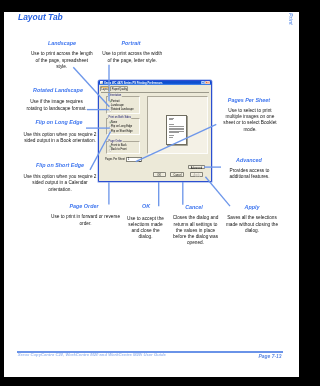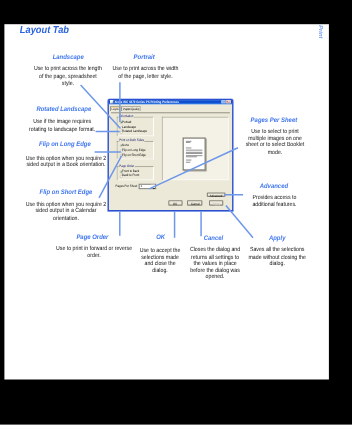--- a/index.html
+++ b/index.html
@@ -1,19 +1,19 @@
 <!DOCTYPE html>
 <html><head>
 <meta charset="utf-8">
 <style>
   html,body{margin:0;padding:0;}
   body{width:300px;height:386px;background:#000;overflow:hidden;
        font-family:"Liberation Sans",sans-serif;
        -webkit-font-smoothing:antialiased;}
-  #page{position:absolute;left:4px;top:22px;width:295px;height:323px;background:#fff;overflow:hidden;}
+  #page{position:absolute;left:4px;top:12px;width:295px;height:365px;background:#fff;overflow:hidden;}
 
   
   .ttl{position:absolute;left:14.0px;top:-0.2px;font-size:9.2px;font-weight:bold;font-style:italic;
        color:#2a63e0;white-space:nowrap;transform:scaleX(.92);transform-origin:0 0;}
 
   .vtab{position:absolute;left:288.8px;top:0.5px;font-size:5.2px;font-style:italic;
         font-weight:bold;color:#7ba3ec;white-space:nowrap;line-height:5.2px;
         transform:rotate(90deg);transform-origin:0 0;}
 
   .ftrule{position:absolute;left:13px;top:338.8px;width:266.2px;height:2px;background:#6a93e8;}

